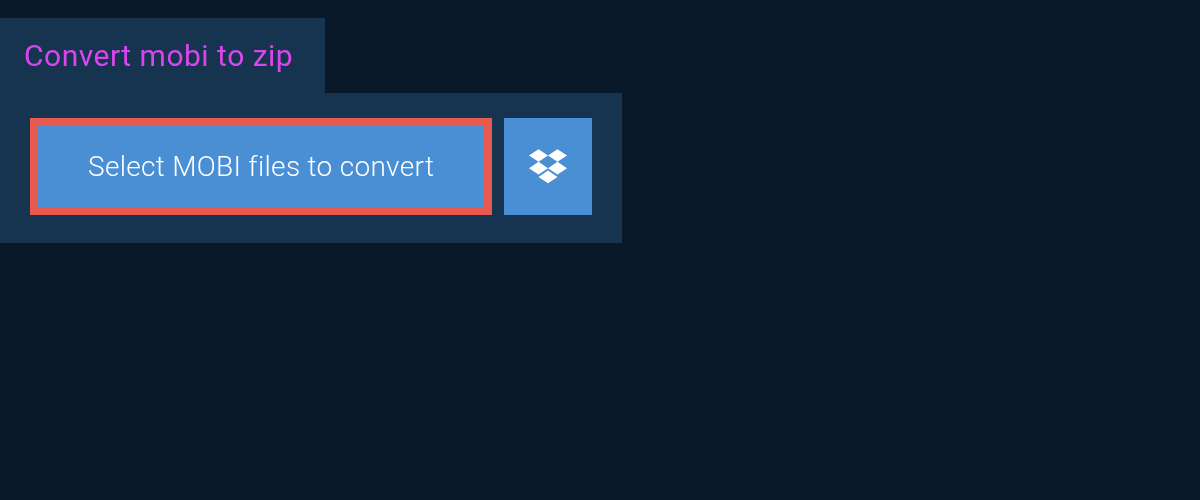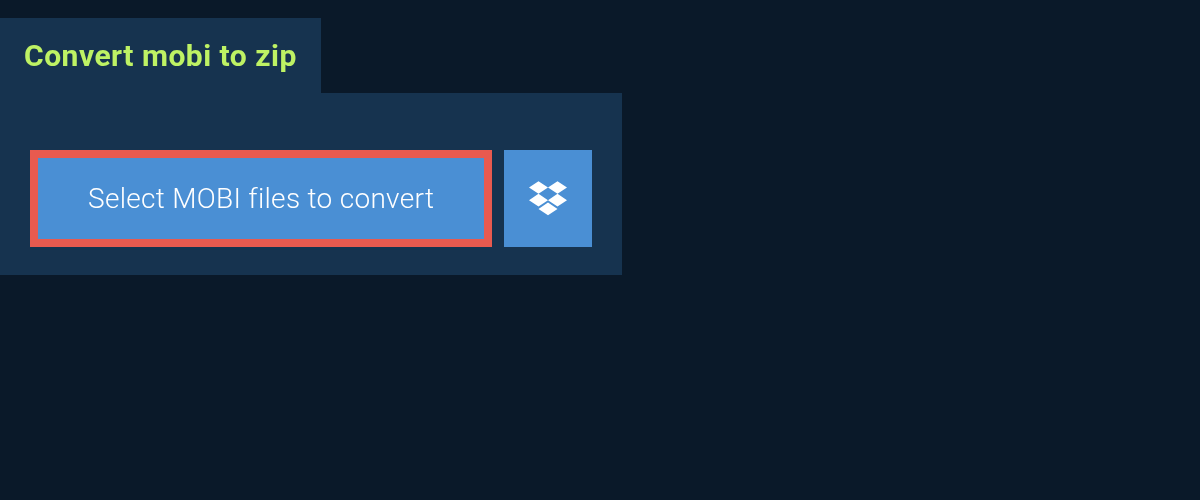--- a/index.html
+++ b/index.html
@@ -12,37 +12,36 @@
       height: 500px;
       background: #0a1929;
       font-family: -apple-system, BlinkMacSystemFont, "Segoe UI", Roboto, Helvetica, Arial, sans-serif;
       overflow: hidden;
     }
     .tab-container {
       padding-top: 18px;
     }
     .tab {
       background: #16334f;
-      color: #bef264;
+      color: #d946ef;
       font-size: 30px;
-      font-weight: 700;
-      padding: 20px 24px 20px 24px;
+      font-weight: 400;
+      padding: 20px 32px 20px 24px;
       display: inline-block;
       letter-spacing: 0.5px;
     }
     .panel {
       background: #16334f;
       padding: 25px 30px 28px 30px;
       display: inline-block;
     }
     .button-group {
       display: flex;
       gap: 12px;
       align-items: stretch;
-      margin-top: 32px;
     }
     .select-button {
       background: #4a8fd4;
       border: 8px solid #e85a4f;
       color: #ffffff;
       font-size: 28px;
       font-weight: 300;
       padding: 24px 50px;
       cursor: pointer;
       letter-spacing: 0.3px;

